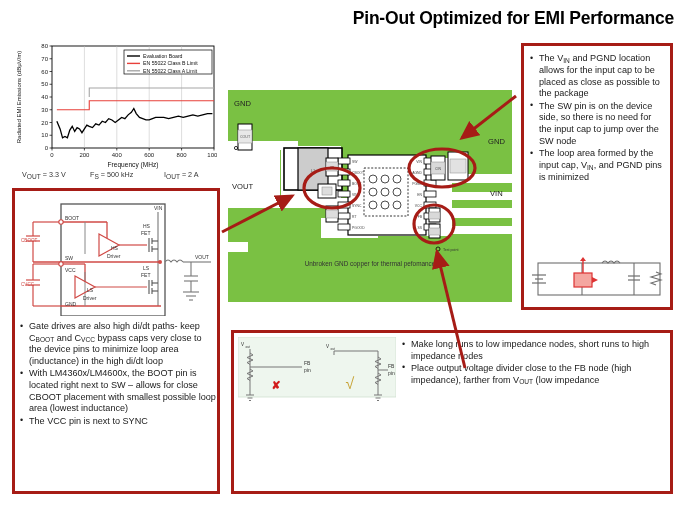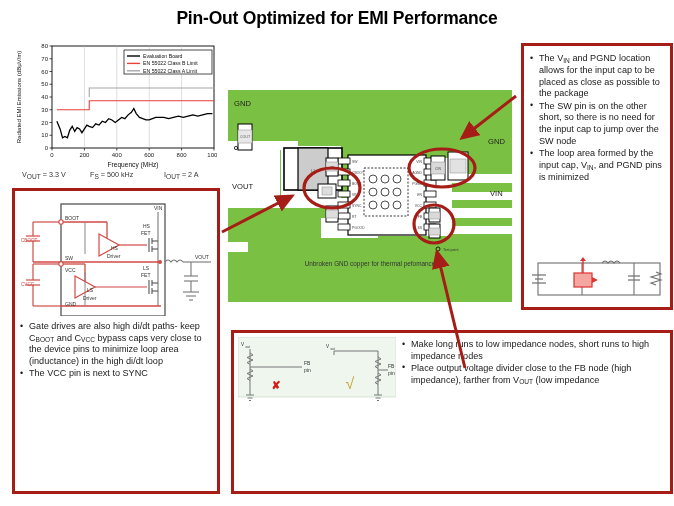--- a/index.html
+++ b/index.html
@@ -8,21 +8,21 @@
     background:#ffffff;
     font-family:"Liberation Sans", sans-serif;
     overflow:hidden;
     position:relative;
   }
   .slide{position:absolute;inset:0;}
 
   
   #title{
     position:absolute;left:0;top:8px;width:674px;
-    text-align:center;
+    text-align:right;
     font-size:17.5px;font-weight:bold;color:#000;
     letter-spacing:-0.2px;
   }
 
   
   .callout{
     position:absolute;
     border:3px solid #a61c16;
     background:#ffffff;
     box-sizing:border-box;
@@ -248,21 +248,21 @@
 
       <ellipse cx="106" cy="102" rx="28" ry="20" fill="none" stroke="#a61c16" stroke-width="3.2"></ellipse>
       <ellipse cx="216" cy="82" rx="33" ry="19" fill="none" stroke="#a61c16" stroke-width="3.2"></ellipse>
       <ellipse cx="208" cy="138" rx="20" ry="19" fill="none" stroke="#a61c16" stroke-width="3.2"></ellipse>
     </svg>
   </div>
 
   <div class="callout" id="callout-vin">
     <ul class="bullets">
       <li>The V<sub>IN</sub> and PGND location allows for the input cap to be placed as close as possible to the package</li>
-      <li>The SW pin is on the other short, so there is no need for the input cap to jump over the SW node</li>
+      <li>The SW pin is on the device side, so there is no need for the input cap to jump over the SW node</li>
       <li>The loop area formed by the input cap, V<sub>IN</sub>, and PGND pins is minimized</li>
     </ul>
     <svg id="minicircuit" viewBox="0 0 138 48">
       <g stroke="#6e6e6e" stroke-width="1.1" fill="none">
         <rect x="8" y="8" width="122" height="32"></rect>
         <line x1="52" y1="8" x2="52" y2="40"></line>
         <line x1="104" y1="8" x2="104" y2="40"></line>
       </g>
 
       <g stroke="#6e6e6e" stroke-width="1.2">
@@ -377,20 +377,21 @@
         <line x1="165" y1="87" x2="179" y2="87"></line>
         <line x1="172" y1="87" x2="172" y2="98"></line>
         <line x1="164" y1="98" x2="180" y2="98"></line>
         <line x1="167" y1="102" x2="177" y2="102"></line>
         <line x1="170" y1="106" x2="174" y2="106"></line>
       </g>
       <text x="176" y="65" font-size="5" fill="#333" font-family="Liberation Sans, sans-serif">VOUT</text>
     </svg>
     <ul class="bullets">
       <li>Gate drives are also high di/dt paths- keep C<sub>BOOT</sub> and C<sub>VCC</sub> bypass caps very close to the  device pins to minimize loop area (inductance) in the high di/dt loop</li>
+      <li>With LM4360x/LM4600x, the BOOT pin is located right next to SW – allows for close CBOOT placement with smallest possible loop area (lowest inductance)</li>
       <li>The VCC pin is next to SYNC</li>
     </ul>
   </div>
 
   <div class="callout" id="callout-fb">
     <svg id="fb-diagram" viewBox="0 0 158 78">
       <rect x="0" y="0" width="158" height="60" fill="#eef6ee" stroke="#cfe0cf" stroke-width="0.8"></rect>
 
       <g stroke="#777" stroke-width="1" fill="none">
         <line x1="12" y1="12" x2="12" y2="58"></line>

